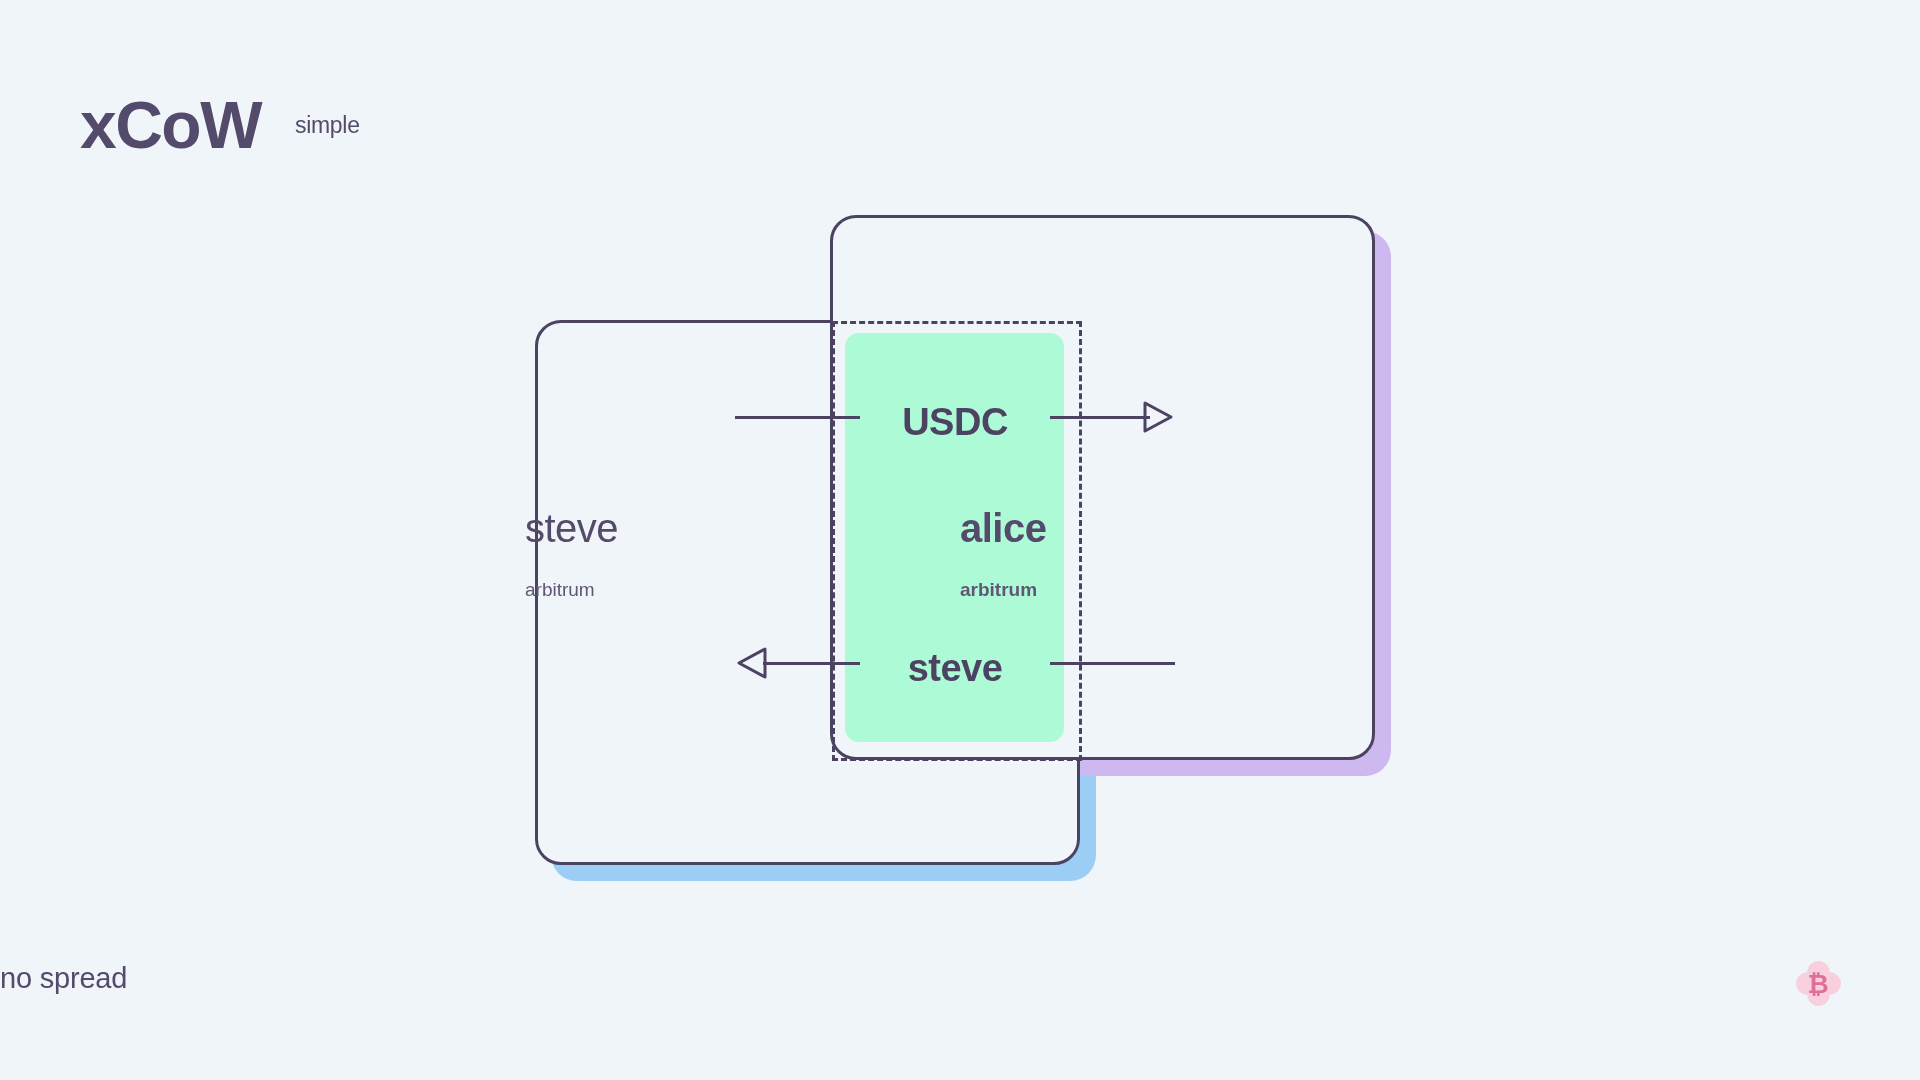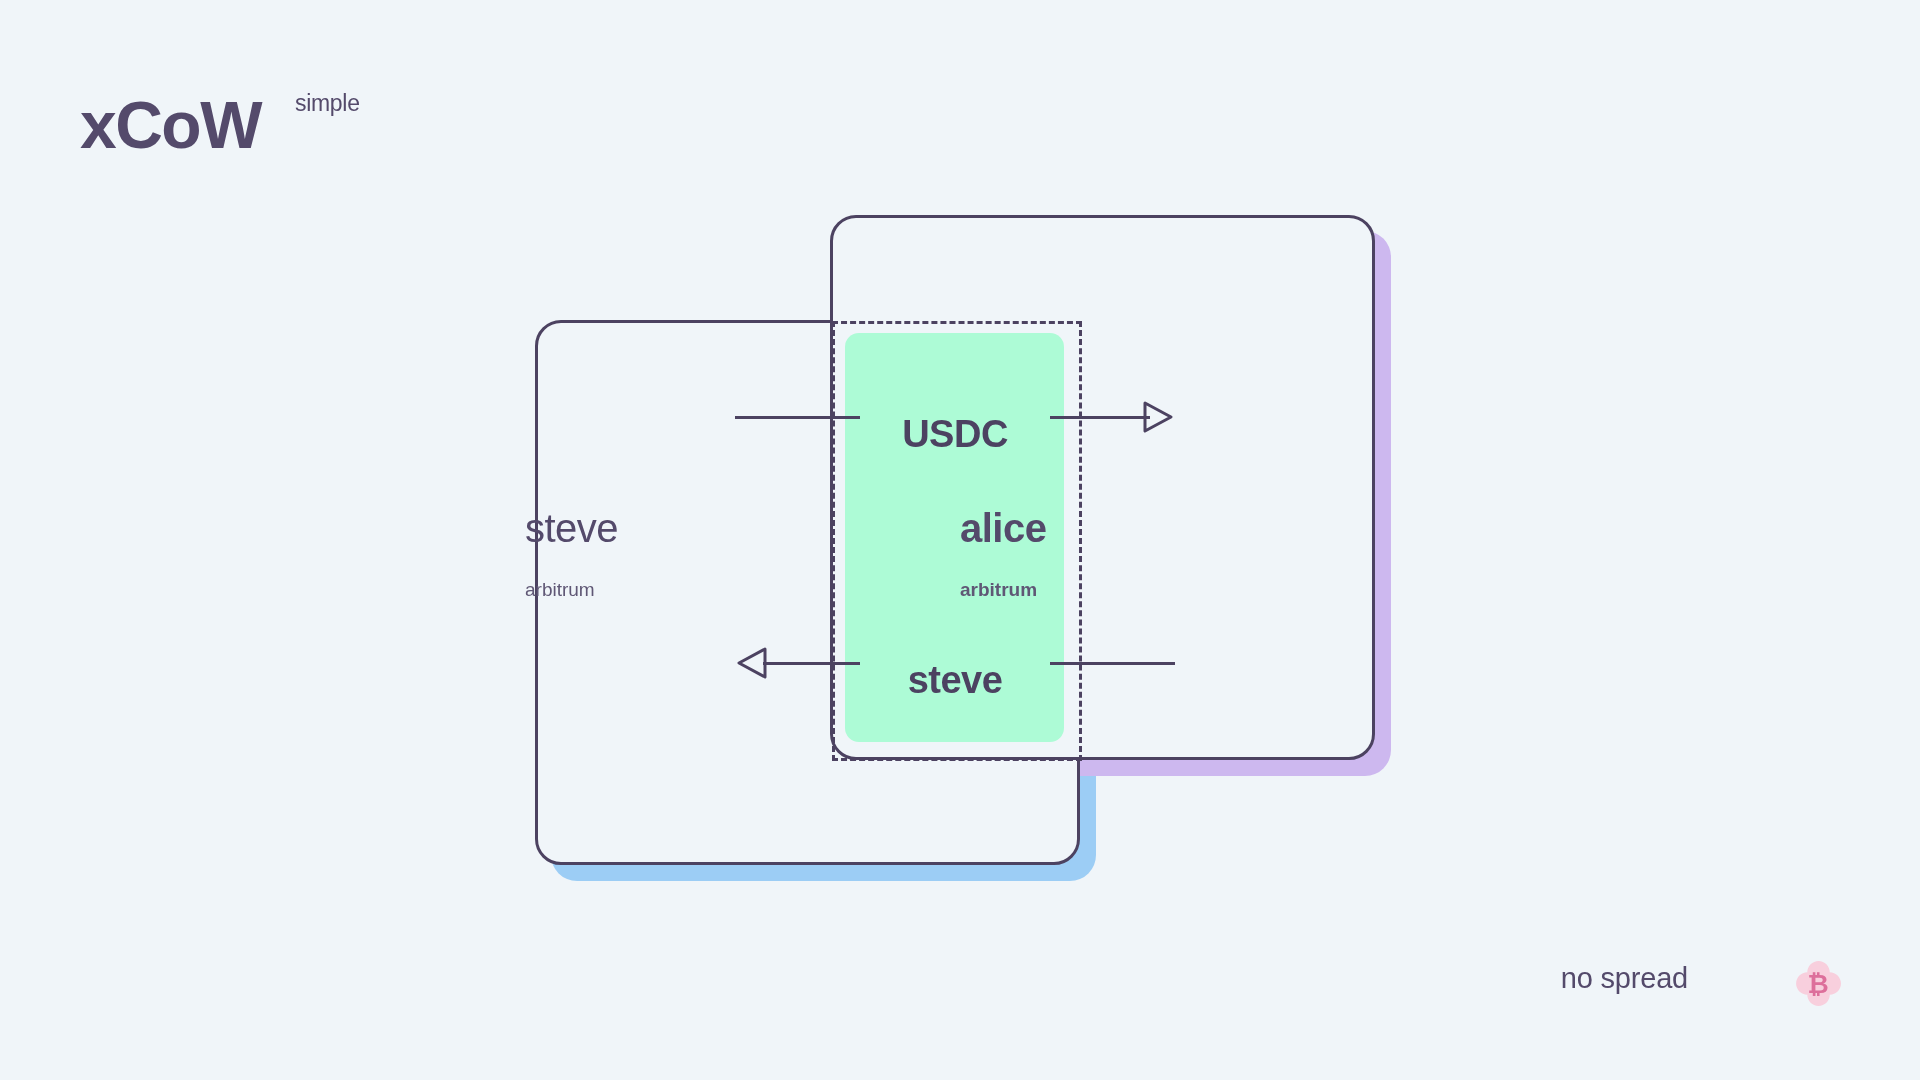--- a/index.html
+++ b/index.html
@@ -16,21 +16,21 @@
     position: relative;
     -webkit-font-smoothing: antialiased;
   }
 
   
   .title-block {
     position: absolute;
     left: 80px;
     top: 92px;
     display: flex;
-    align-items: flex-start;
+    align-items: center;
     gap: 34px;
     white-space: nowrap;
   }
   .brand {
     font-size: 66px;
     font-weight: 700;
     letter-spacing: -1.5px;
     color: #544a6b;
     line-height: 1;
   }
@@ -135,21 +135,21 @@
     position: absolute;
     height: 60px;
     display: block;
   }
   .flow-usdc { left: 735px; top: 388px; width: 440px; }
   .flow-cbbtc{ left: 735px; top: 634px; width: 440px; }
 
   .token-label {
     position: absolute;
     left: 0;
-    top: 16px;
+    top: 4px;
     width: 440px;
     text-align: center;
     font-size: 38px;
     font-weight: 700;
     color: #4c4261;
     letter-spacing: -0.5px;
     line-height: 60px;
     z-index: 3;
   }
 
@@ -175,21 +175,21 @@
   .arrow-right { left: 406px; }
   .arrow-left  { left: 0px;  }
   .arrowhead svg { display: block; }
 
   
   .caption {
     position: absolute;
     left: 0;
     top: 962px;
     width: 1688px;
-    text-align: right;
+    text-align: left;
     font-size: 29px;
     color: #544a6b;
     letter-spacing: -0.2px;
   }
 
   
   .btc-badge {
     position: absolute;
     left: 1791px;
     top: 956px;

